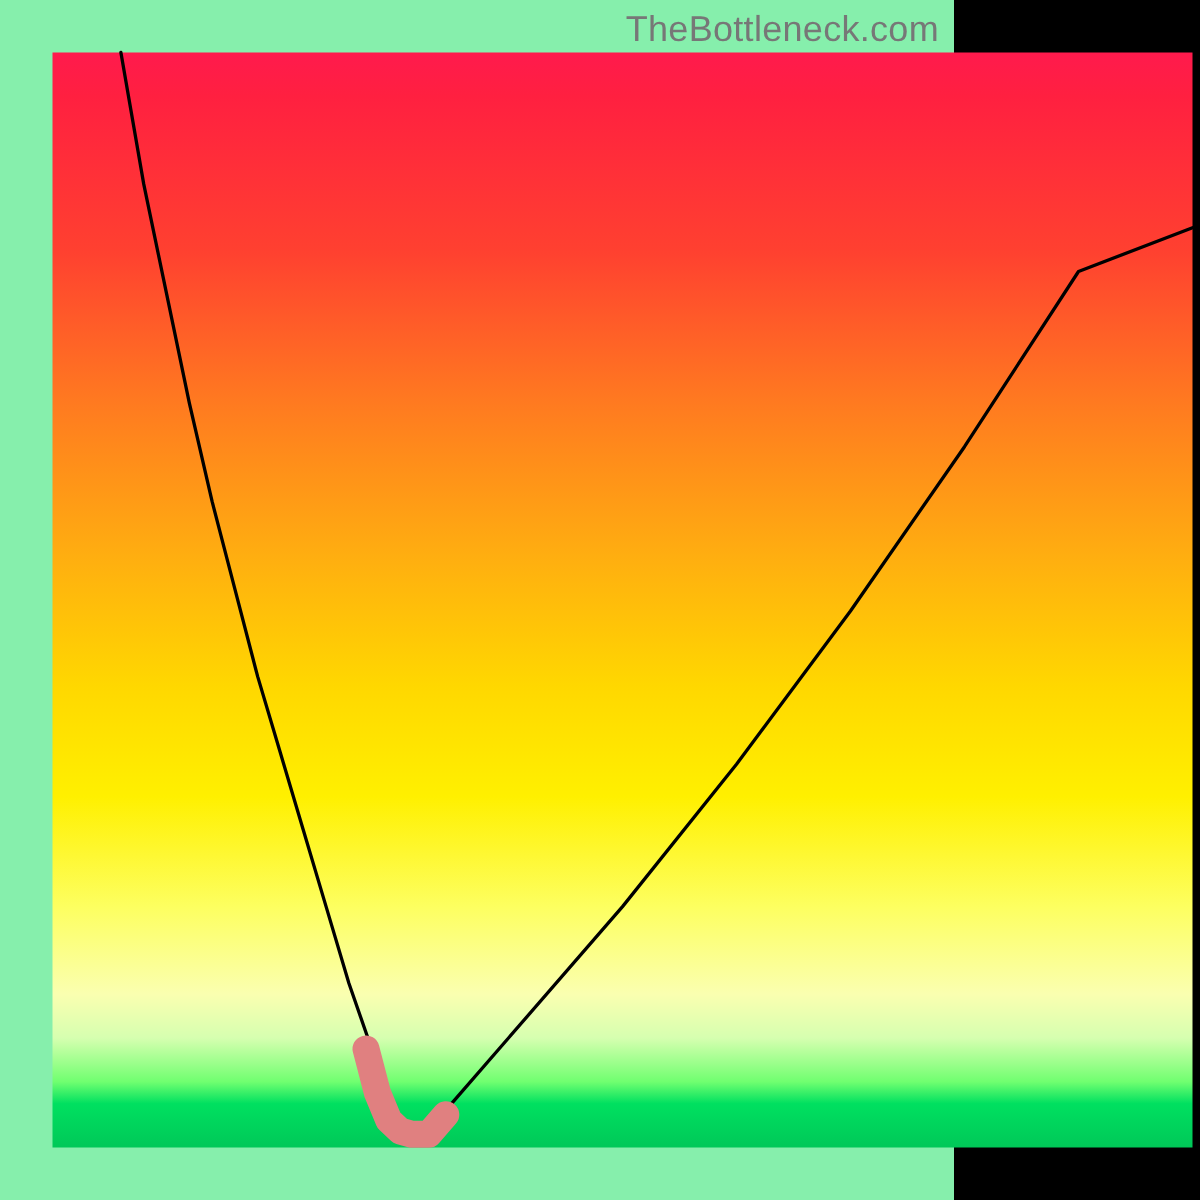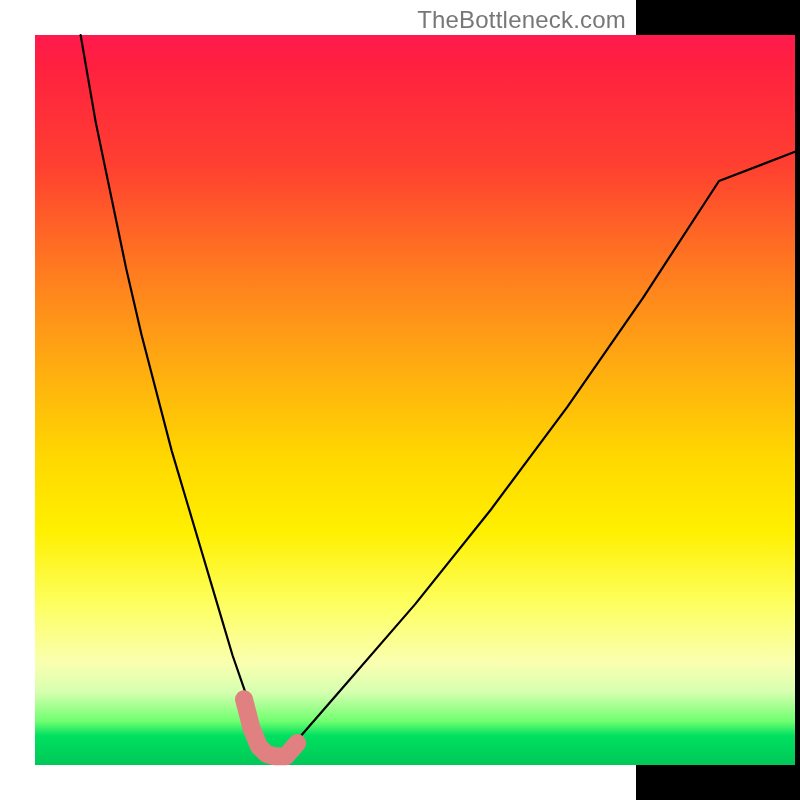--- a/index.html
+++ b/index.html
@@ -10,21 +10,21 @@
     background: #000;
     overflow: hidden;
     font-family: Arial, Helvetica, sans-serif;
   }
   .frame {
     position: absolute;
     left: 0;
     top: 0;
     width: 636px;
     height: 800px;
-    background: #ffffff;
+    background: #86efac;
   }
   .plot-area {
     position: absolute;
     left: 35px;
     top: 35px;
     width: 760px;
     height: 730px;
     
     background: linear-gradient(to bottom,
       #ff1a4d 0%,

